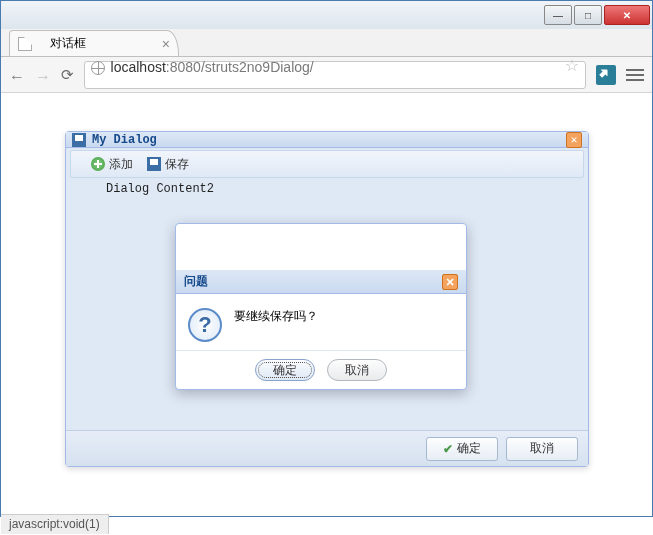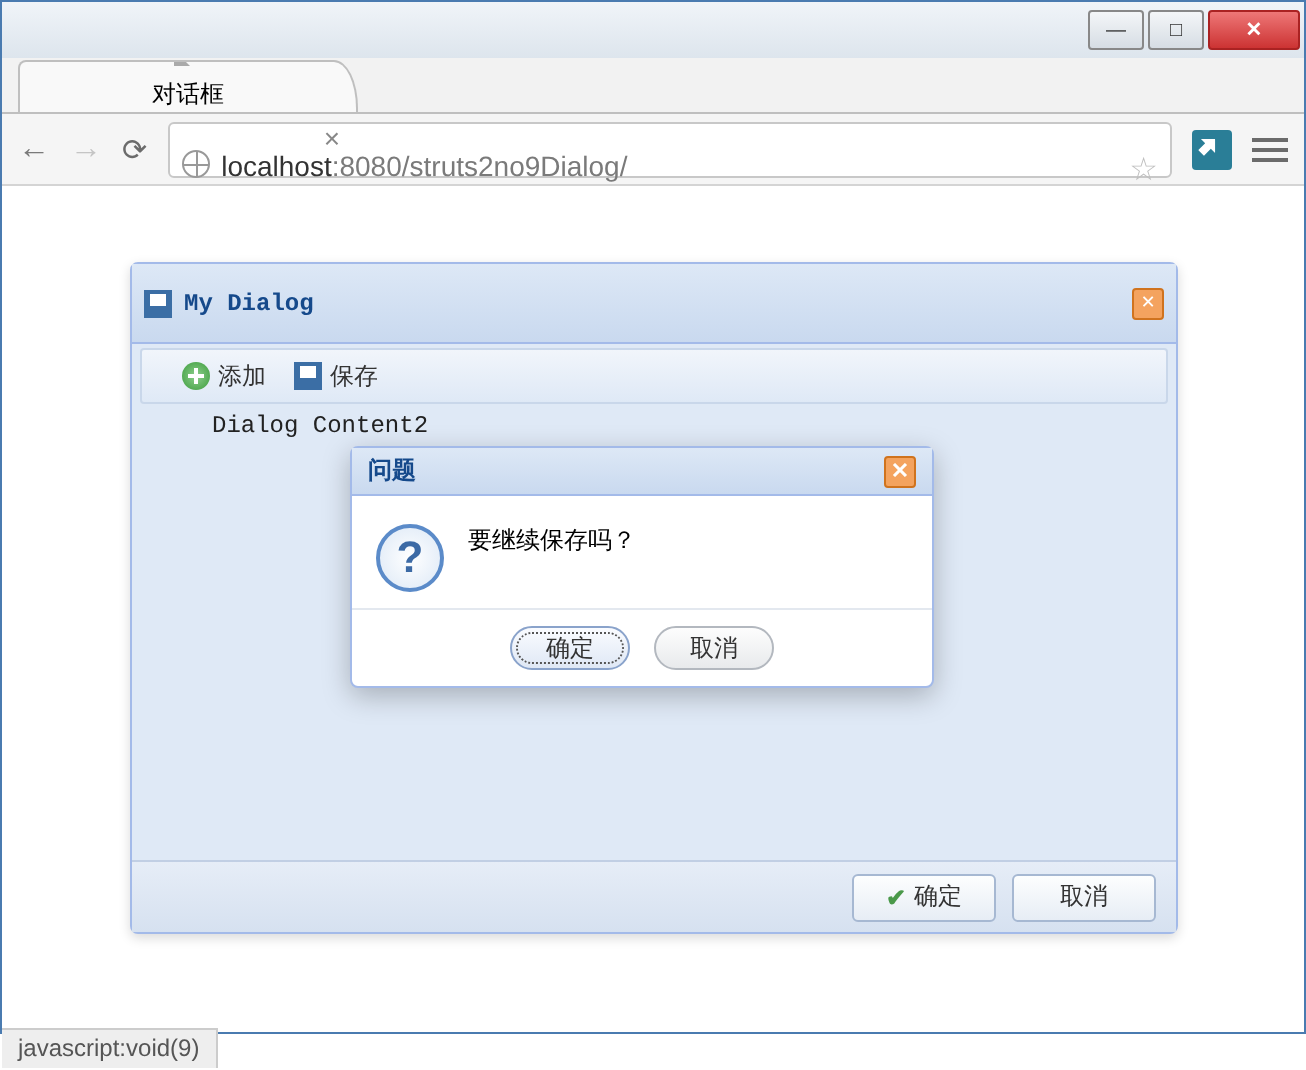--- a/index.html
+++ b/index.html
@@ -6,66 +6,66 @@
 body { font-family: Tahoma, Arial, sans-serif; font-size: 12px; background: #fff; width: 653px; height: 535px; overflow: hidden; }
 
 
 .window-chrome { border: 1px solid #4a7bb0; background: linear-gradient(#e9eff5, #d8e2ec); }
 .titlebar { height: 28px; background: linear-gradient(#f0f4f8, #dde5ed); display: flex; justify-content: flex-end; align-items: center; padding-right: 2px; gap: 2px; }
 .win-btn { width: 28px; height: 20px; border: 1px solid #888; border-radius: 2px; background: linear-gradient(#f4f6f8,#d6dde4); display: flex; align-items: center; justify-content: center; font-size: 10px; color: #333; }
 .win-close { width: 46px; background: linear-gradient(#e77,#c33); color: #fff; border-color: #a22; font-weight: bold; }
 
 
 .tabstrip { height: 28px; background: #f2f2f2; border-bottom: 1px solid #bfbfbf; display: flex; align-items: flex-end; padding-left: 8px; }
-.tab { height: 26px; min-width: 170px; background: #f9f9f9; border: 1px solid #bfbfbf; border-bottom: none; border-top-left-radius: 4px; border-top-right-radius: 12px 24px; display: flex; align-items: center; padding: 0 8px; gap: 6px; position: relative; flex-direction: column; }
+.tab { height: 26px; min-width: 170px; background: #f9f9f9; border: 1px solid #bfbfbf; border-bottom: none; border-top-left-radius: 4px; border-top-right-radius: 12px 24px; display: flex; align-items: center; padding: 0 8px; gap: 18px; position: relative; }
 .tab-fileicon { width: 14px; height: 14px; border: 1px solid #aaa; background: #fff; position: relative; }
 .tab-fileicon::after { content: ""; position: absolute; right: -1px; top: -1px; border: 4px solid transparent; border-right-color: #f9f9f9; border-top-color: #f9f9f9; }
 .tab-close { margin-left: auto; color: #888; font-size: 14px; line-height: 1; }
 
 
 .navbar { height: 36px; background: #f5f5f5; border-bottom: 1px solid #d4d4d4; display: flex; align-items: center; padding: 0 8px; gap: 10px; }
 .nav-arrow { color: #7a7a7a; font-size: 16px; }
 .nav-arrow.disabled { color: #c5c5c5; }
 .reload { color: #6b6b6b; font-size: 15px; }
-.omnibox { flex: 1; height: 26px; border: 1px solid #c8c8c8; border-radius: 3px; background: #fff; display: flex; align-items: flex-start; padding: 13px 6px; gap: 6px; }
+.omnibox { flex: 1; height: 26px; border: 1px solid #c8c8c8; border-radius: 3px; background: #fff; display: flex; align-items: flex-end; padding: 13px 6px; gap: 6px; }
 .globe { width: 14px; height: 14px; border: 1px solid #999; border-radius: 50%; position: relative; }
 .globe::before { content: ""; position: absolute; left: 6px; top: 0; bottom: 0; width: 1px; background: #999; }
 .globe::after { content: ""; position: absolute; top: 6px; left: 0; right: 0; height: 1px; background: #999; }
 .url { font-size: 14px; color: #333; }
 .url .host { color: #333; }
 .url .rest { color: #7a7a7a; }
 .star { color: #bfbfbf; font-size: 16px; margin-left: auto; }
 .ext-icon { width: 20px; height: 20px; background: #2a7e97; border-radius: 2px; position: relative; }
 .ext-icon::after { content: ""; position: absolute; left: 3px; top: 3px; width: 10px; height: 10px; background: #fff; clip-path: polygon(50% 0, 100% 50%, 70% 50%, 70% 100%, 30% 100%, 30% 50%, 0 50%); transform: rotate(45deg); }
 .menu-btn { width: 18px; display: flex; flex-direction: column; gap: 3px; }
 .menu-btn span { height: 2px; background: #6b6b6b; }
 
 
 .page { position: relative; height: calc(535px - 28px - 28px - 36px - 20px); background: #fff; }
 
 
 .ext-panel { position: absolute; left: 64px; top: 38px; width: 524px; height: 336px; border: 1px solid #a3bae9; border-radius: 4px; background: #dfe9f6; box-shadow: 0 2px 6px rgba(0,0,0,0.15); }
-.ext-header { height: 40px; background: linear-gradient(#dde8f6,#c9d9ef); border-bottom: 1px solid #a3bae9; display: flex; align-items: center; padding: 0 6px; gap: 6px; color: #15498b; font-weight: bold; font-family: "Courier New", monospace; }
+.ext-header { height: 16px; background: linear-gradient(#dde8f6,#c9d9ef); border-bottom: 1px solid #a3bae9; display: flex; align-items: center; padding: 0 6px; gap: 6px; color: #15498b; font-weight: bold; font-family: "Courier New", monospace; }
 .save-ico { width: 14px; height: 14px; background: #3b6ea5; position: relative; }
 .save-ico::after { content: ""; position: absolute; left: 3px; top: 2px; width: 8px; height: 6px; background: #fff; }
 .ext-tool { margin-left: auto; width: 16px; height: 16px; background: #f4a35f; border: 1px solid #d0731e; border-radius: 2px; color: #fff; text-align: center; line-height: 14px; font-size: 11px; }
 .ext-toolbar { height: 28px; background: linear-gradient(#f1f5fb,#dfe9f6); border-bottom: 1px solid #c1cfe4; display: flex; align-items: center; padding: 0 20px; gap: 14px; color: #333; margin: 2px 4px 0; border: 1px solid #c9d7ea; border-radius: 2px; }
 .tb-btn { display: flex; align-items: center; gap: 4px; }
 .add-ico { width: 14px; height: 14px; border-radius: 50%; background: radial-gradient(#8fd08f,#3a9b3a); position: relative; }
 .add-ico::before, .add-ico::after { content: ""; position: absolute; background: #fff; }
 .add-ico::before { left: 6px; top: 3px; width: 2px; height: 8px; }
 .add-ico::after { top: 6px; left: 3px; height: 2px; width: 8px; }
 .ext-body { padding: 4px 8px; font-family: "Courier New", monospace; color: #222; margin-left: 32px; }
 .ext-footer { position: absolute; bottom: 0; left: 0; right: 0; height: 36px; background: linear-gradient(#e6edf7,#d6e1f0); border-top: 1px solid #c1cfe4; display: flex; justify-content: flex-end; align-items: center; gap: 8px; padding: 0 10px; }
 .ext-btn { min-width: 72px; height: 24px; border: 1px solid #a6b8d2; border-radius: 3px; background: linear-gradient(#fdfefe,#e7edf5); display: flex; align-items: center; justify-content: center; gap: 4px; color: #333; }
 .check { color: #4a994a; font-weight: bold; }
 
 
 .confirm { position: absolute; left: 174px; top: 130px; width: 292px; background: #fff; border: 1px solid #a3bae9; border-radius: 4px; box-shadow: 0 4px 14px rgba(0,0,0,0.25); }
-.confirm-hd { height: 24px; background: linear-gradient(#dde8f6,#c9d9ef); border-bottom: 1px solid #a3bae9; display: flex; align-items: center; padding: 0 8px; color: #15498b; font-weight: bold; }
+.confirm-hd { height: 24px; background: linear-gradient(#dde8f6,#c9d9ef); border-bottom: 1px solid #a3bae9; display: flex; align-items: center; padding: 0 8px; color: #15498b; font-weight: bold; margin-top: 46px; }
 .confirm-body { padding: 14px 12px 8px; display: flex; gap: 12px; align-items: flex-start; border-bottom: 1px solid #e3e8ef; }
 .q-icon { width: 34px; height: 34px; border-radius: 50%; border: 2px solid #5b8bc9; background: radial-gradient(#fff,#dce8f6); color: #3c6aa5; font-size: 22px; font-weight: bold; display: flex; align-items: center; justify-content: center; }
 .confirm-ft { height: 38px; display: flex; justify-content: center; align-items: center; gap: 12px; }
 .confirm-btn { min-width: 60px; height: 22px; border: 1px solid #b3b8bf; border-radius: 11px; background: linear-gradient(#fdfdfd,#e8eaec); display: flex; align-items: center; justify-content: center; color: #333; }
 .confirm-btn.focus { outline: 1px dotted #555; outline-offset: -4px; border-color: #8aa3cb; background: linear-gradient(#fafcff,#dfe8f5); }
 
 
 .status { position: absolute; bottom: 1px; left: 1px; height: 20px; background: #eee; border: 1px solid #ccc; border-bottom: none; border-left: none; padding: 2px 8px; color: #555; font-size: 12px; }
 </style>
 </head>
@@ -152,15 +152,15 @@
         </div>
         <div class="confirm-btn">
           <span>取消</span>
         </div>
       </div>
     </div>
 
   </div>
 
   <div class="status">
-    <span>javascript:void(9)</span>
+    <span>javascript:void(1)</span>
   </div>
 </div>
 
 </body></html>

